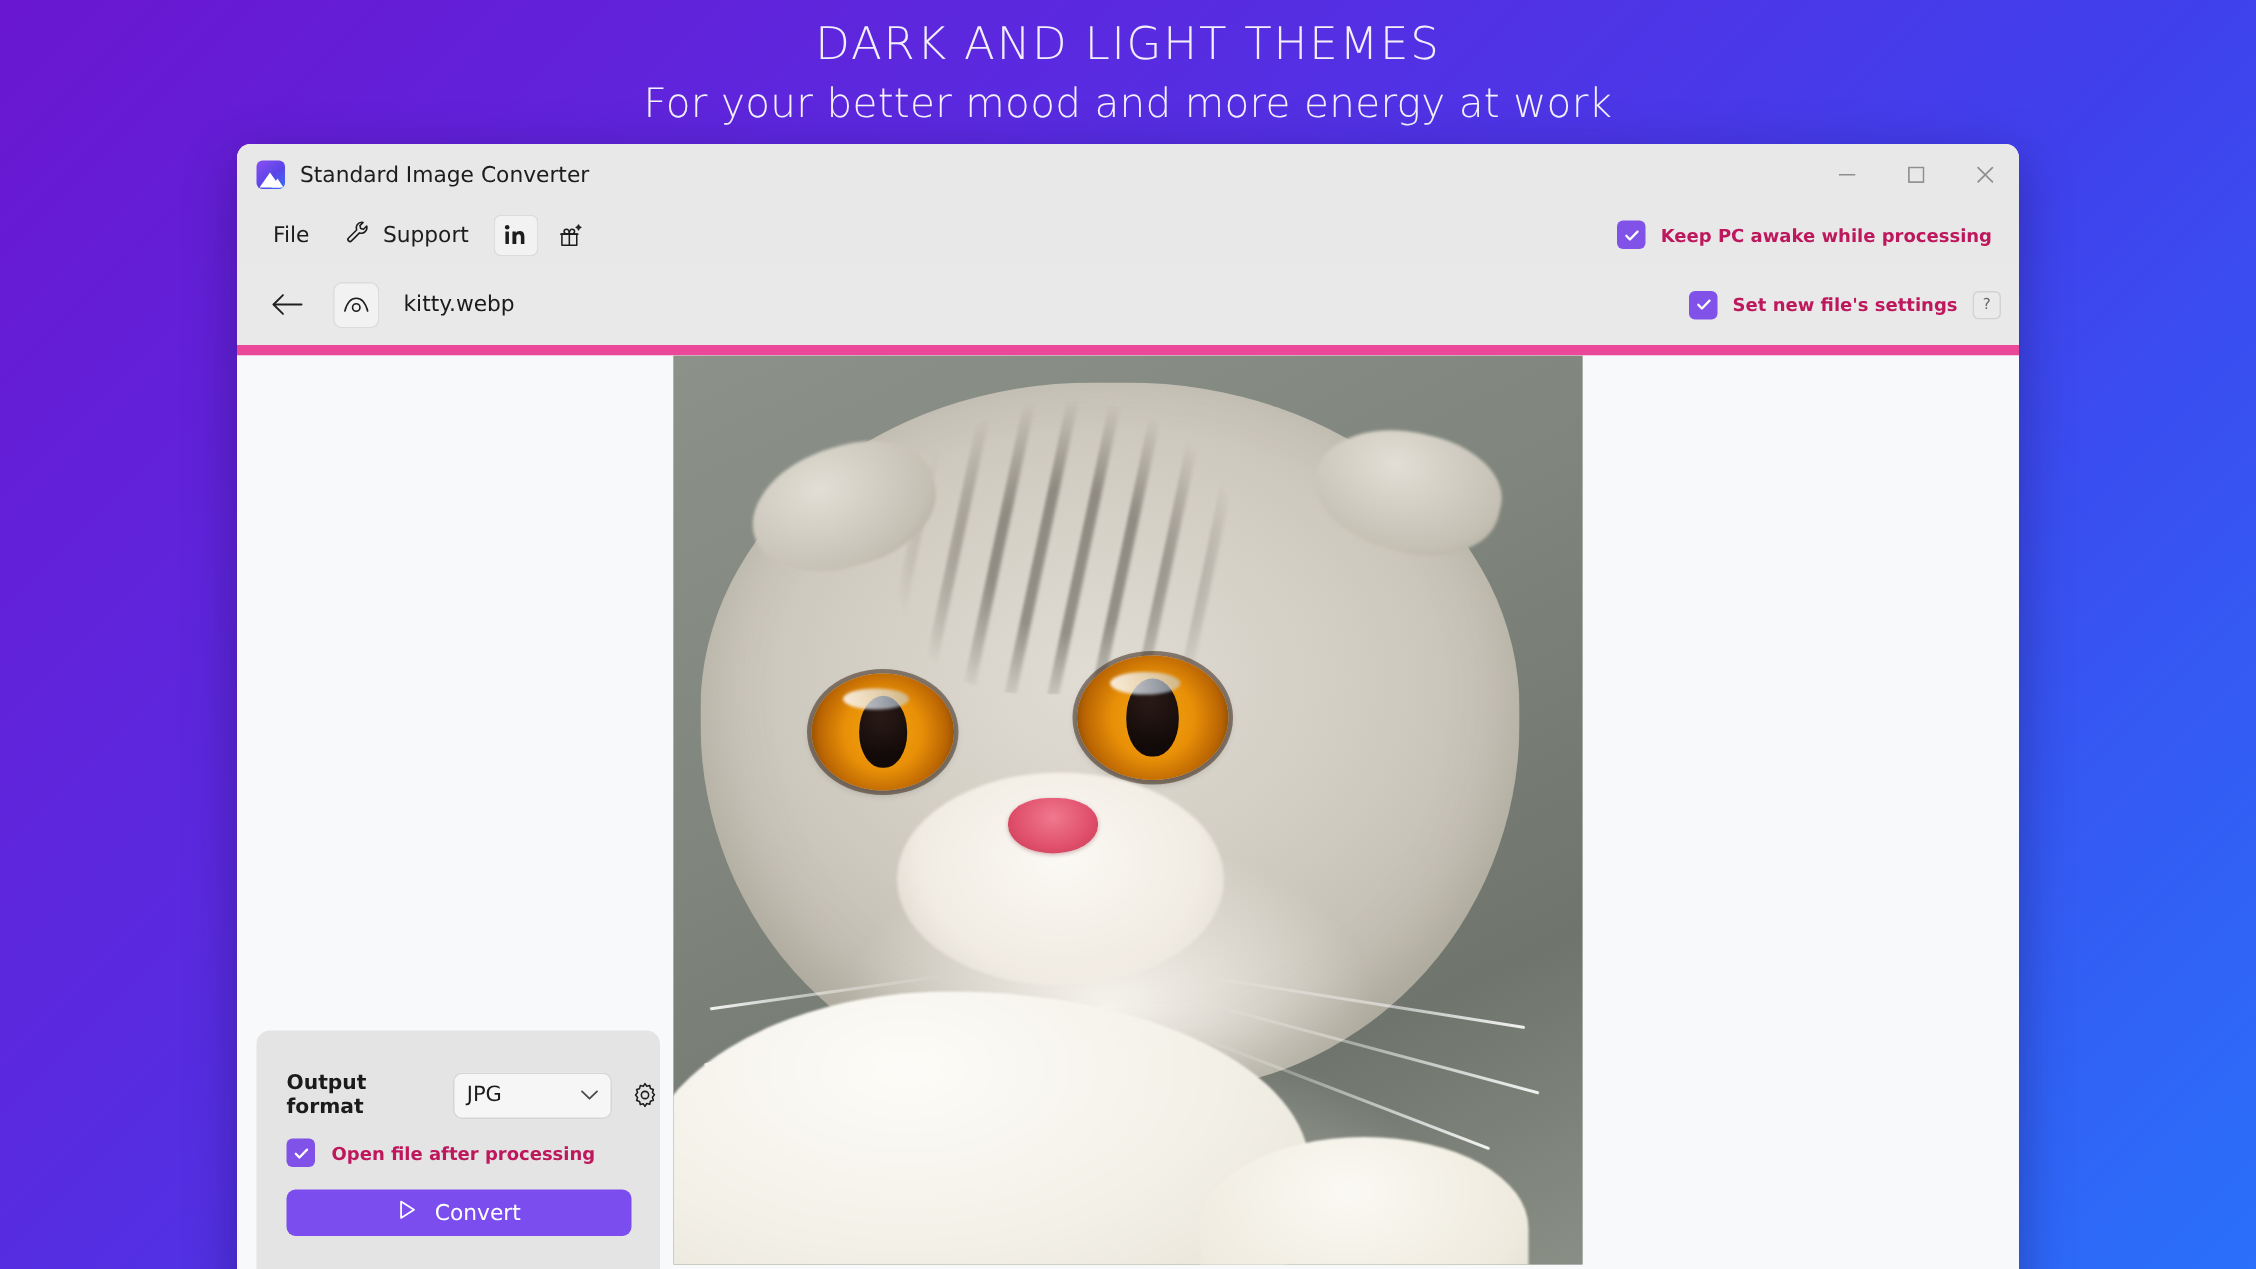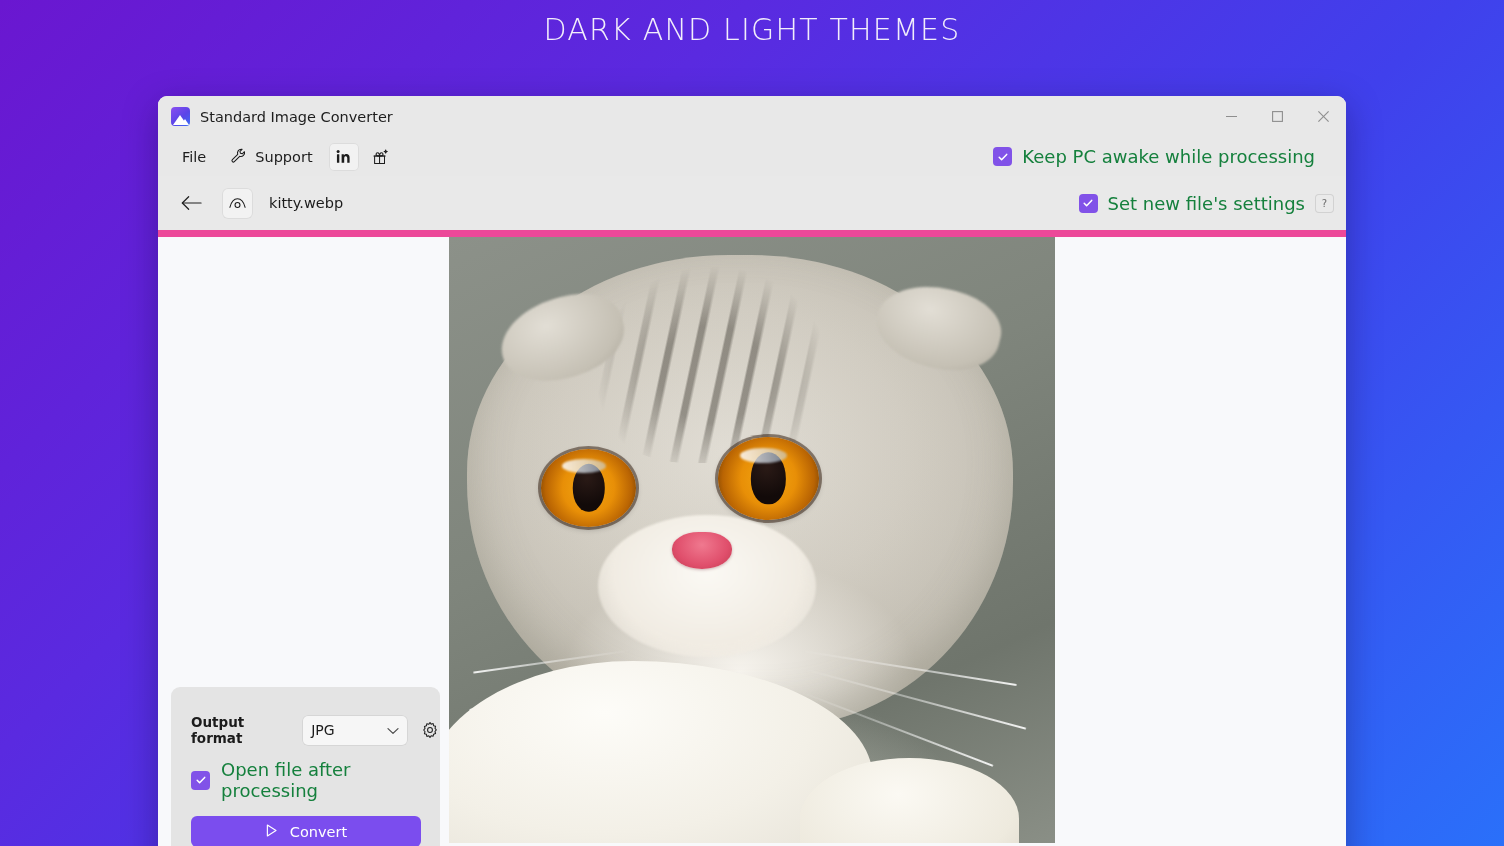--- a/index.html
+++ b/index.html
@@ -114,21 +114,21 @@
     color: #8e8e8e;
   }
   .winbtn svg { display: block; }
 
   
   .toolbar {
     height: 39px;
     background: #e8e8e8;
     display: flex;
     align-items: center;
-    padding: 0 25px 0 0;
+    padding: 0 12px 0 0;
     flex: none;
     position: relative;
   }
   .tb-item {
     display: flex;
     align-items: center;
     gap: 8px;
     height: 30px;
     padding: 0 10px;
     margin-left: 4px;
@@ -163,23 +163,24 @@
     width: 19px; height: 19px;
     border-radius: 4px;
     background: #8152e8;
     display: flex;
     align-items: center;
     justify-content: center;
     flex: none;
   }
   .cbx svg { display: block; }
   .cb-label {
-    font-size: 18px;
-    color: #15803d;
-    font-family: "DejaVu Sans", sans-serif;
+    font-size: 12px;
+    color: #be185d;
+    font-family: "DejaVu Sans", sans-serif;
+    font-weight: bold;
   }
 
   
   .filebar {
     height: 54px;
     background: #e9e9e9;
     display: flex;
     align-items: center;
     border-bottom: 7px solid #ec4899;
     flex: none;
@@ -451,20 +452,21 @@
     color: #ffffff;
     font-size: 14.5px;
     font-family: "DejaVu Sans", sans-serif;
   }
 </style>
 </head>
 <body>
 
 <div class="banner">
   <div class="banner-title">DARK AND LIGHT THEMES</div>
+  <div class="banner-sub">For your better mood and more energy at work</div>
 </div>
 
 <div class="window">
 
   <div class="titlebar">
     <div class="app-icon">
         <span class="peak2"></span>
       </div>
     <div class="app-title">Standard Image Converter</div>
     <div class="winbtns">

